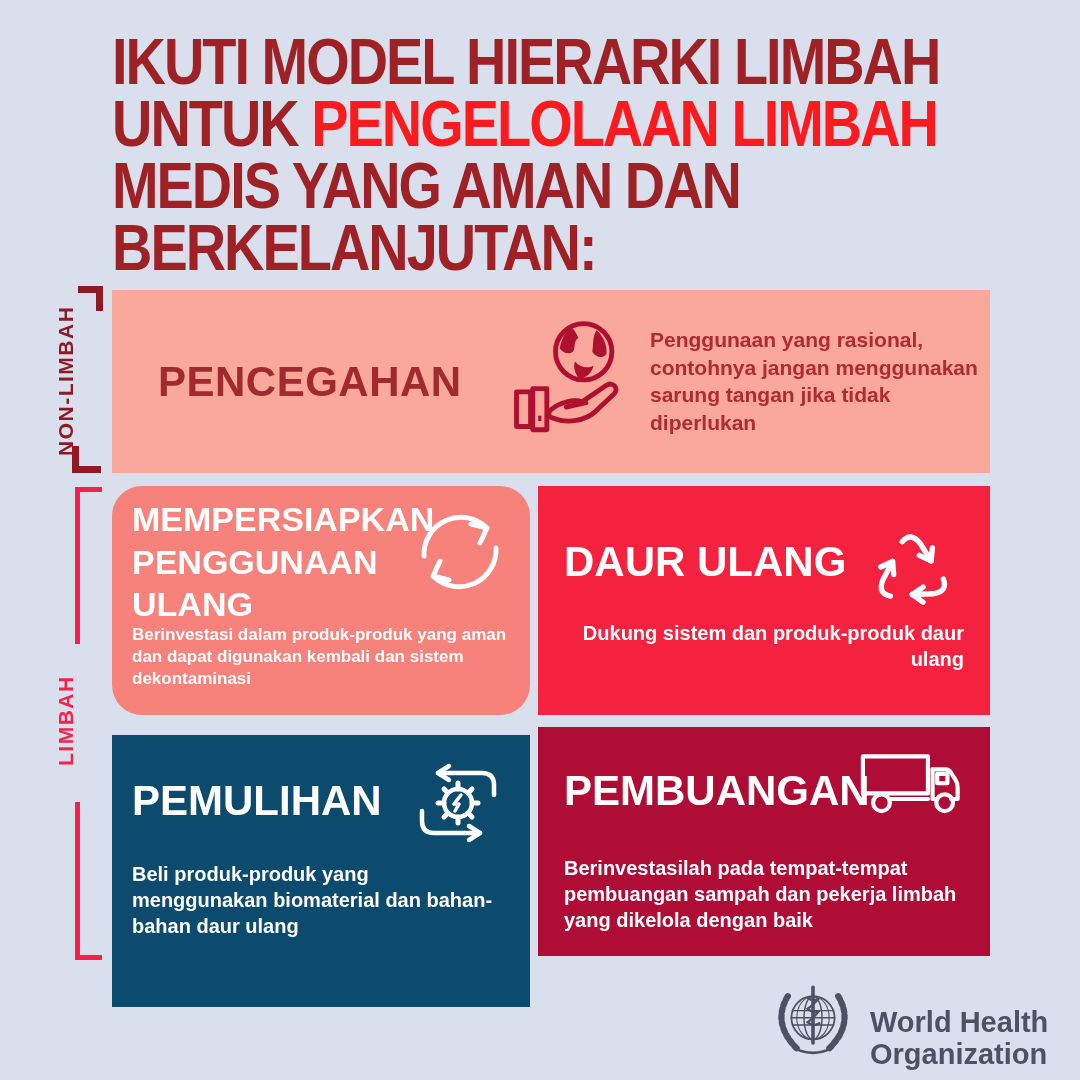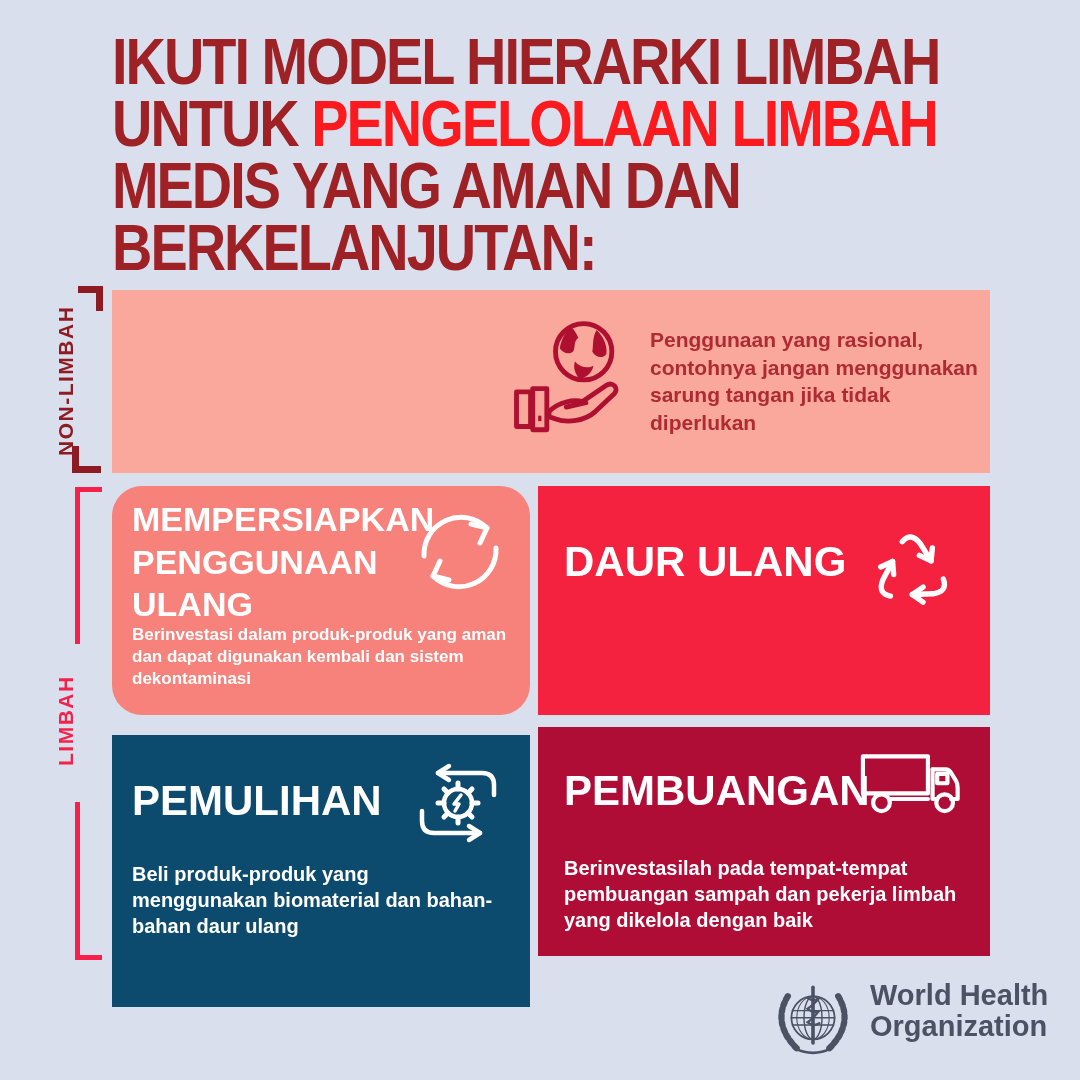--- a/index.html
+++ b/index.html
@@ -59,21 +59,21 @@
   #card-recovery .icon{position:absolute;right:22px;top:18px;}
   #card-recovery p{position:absolute;left:20px;top:126px;width:370px;font-size:20px;
                 line-height:1.3;color:#ffffff;}
 
   #card-disposal h2{position:absolute;left:26px;top:40px;font-size:42px;color:#ffffff;}
   #card-disposal .icon{position:absolute;right:20px;top:20px;}
   #card-disposal p{position:absolute;left:26px;top:128px;width:404px;font-size:20px;
                 line-height:1.3;color:#ffffff;}
 
   
-  #who{position:absolute;left:768px;top:980px;display:flex;align-items:flex-start;}
+  #who{position:absolute;left:768px;top:980px;display:flex;align-items:flex-end;}
   #who .emblem{width:90px;height:90px;}
   #who .who-text{margin-left:12px;font-size:29px;font-weight:700;color:#4a5264;line-height:1.08;}
 
   svg{display:block;}
 </style>
 </head>
 <body>
 
 <div id="canvas">
 
@@ -86,20 +86,21 @@
 
   <div class="nw-corner-top"></div>
   <div id="nonwaste-label" class="v-label">NON-LIMBAH</div>
   <div class="nw-corner-bottom"></div>
 
   <div class="w-seg-top"></div>
   <div id="waste-label" class="v-label">LIMBAH</div>
   <div class="w-seg-bottom"></div>
 
   <div id="card-prevention" class="card">
+    <h2>PENCEGAHAN</h2>
     <span class="icon">
       <svg width="130" height="130" viewBox="0 0 120 120" fill="none" stroke="#b01030" stroke-width="4.5" stroke-linecap="round" stroke-linejoin="round">
         <circle cx="68" cy="33" r="26"></circle>
         <path d="M56,10 C51,15 47,22 46,30 C49,34 54,36 58,33 C61,29 58,24 63,20 C61,16 59,12 56,10 Z" fill="#b01030" stroke="none"></path>
         <path d="M80,13 C86,19 90,27 89,35 C85,40 79,38 76,33 C77,27 76,19 80,13 Z" fill="#b01030" stroke="none"></path>
         <path d="M60,42 C64,47 71,49 77,46 C76,52 71,57 64,58 C60,53 58,47 60,42 Z" fill="#b01030" stroke="none"></path>
         <rect x="6" y="70" width="13" height="32"></rect>
         <rect x="21" y="67" width="13" height="38"></rect>
         <rect x="26" y="92" width="3" height="5" fill="#b01030" stroke="none"></rect>
         <path d="M36,88 C46,79 58,77 67,79 L89,64 C95,60 101,67 96,72 L79,88 C69,97 53,99 42,95 L36,93 Z"></path>
@@ -133,20 +134,21 @@
         <g transform="rotate(120 50 54)">
           <path d="M30,76 Q18,74 23,61 L32,44"></path>
           <path d="M32,44 L21,49 M32,44 L33,56"></path>
         </g>
         <g transform="rotate(240 50 54)">
           <path d="M30,76 Q18,74 23,61 L32,44"></path>
           <path d="M32,44 L21,49 M32,44 L33,56"></path>
         </g>
       </svg>
     </span>
+    <p>Dukung sistem dan produk-produk daur ulang</p>
   </div>
 
   <div id="card-recovery" class="card">
     <h2>PEMULIHAN</h2>
     <span class="icon">
       <svg width="100" height="100" viewBox="0 0 100 100" fill="none" stroke="#ffffff" stroke-width="4.5" stroke-linecap="round" stroke-linejoin="round">
         <path d="M30,20 L74,20 Q86,20 86,32 L86,42"></path>
         <path d="M30,20 L41,13 M30,20 L41,27"></path>
         <path d="M14,58 L14,68 Q14,80 26,80 L72,80"></path>
         <path d="M72,80 L61,73 M72,80 L61,87"></path>

